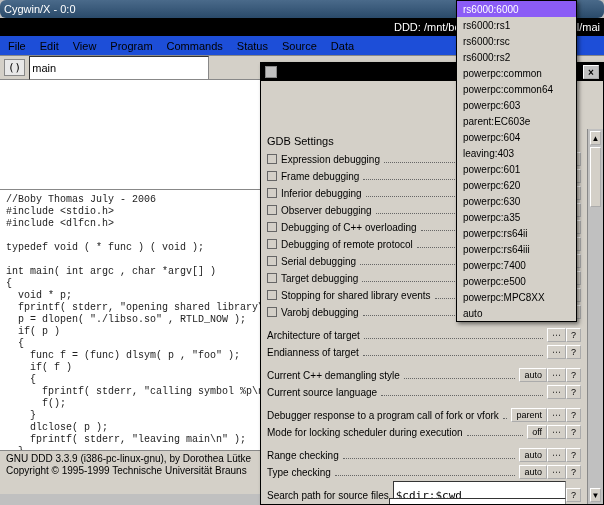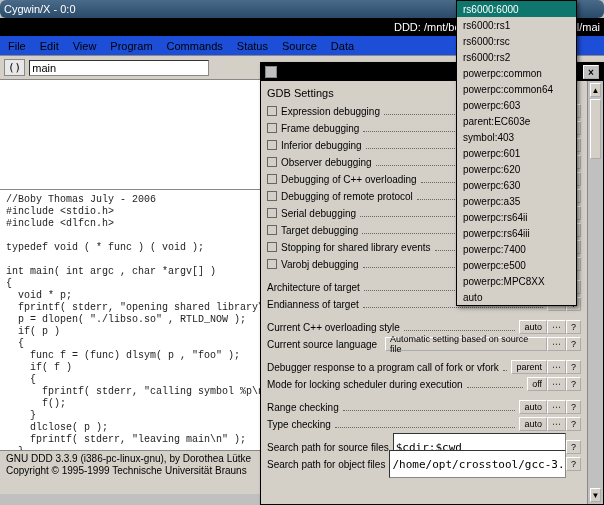--- a/index.html
+++ b/index.html
@@ -9,53 +9,53 @@
 .xwin-title { background: linear-gradient(#4a6a8a,#2a4a6a); color:#fff; height:18px; line-height:18px; padding:0 4px; font-size:11px; display:flex; align-items:center;border-radius:6px; }
 .xwin-title .spacer{flex:1}
 .ddd-title { background:#000; color:#fff; height:18px; line-height:18px; padding:0 4px; font-size:11px; display:flex; align-items:center; }
 .ddd-title .spacer{flex:1}
 
 .menubar { background:#1d4ed8; border-bottom:1px solid #888; height:20px; display:flex; align-items:center; gap:14px; padding:0 8px; font-size:11px;}
 .menubar span{cursor:default}
 
 .toolbar{background:#d4d0c8; height:24px; border-bottom:1px solid #888; display:flex; align-items:center; padding:0 4px; gap:4px;}
 .toolbar .paren{border:1px solid #888; padding:1px 3px; background:#e8e8e8; font-family:monospace;}
-.toolbar input{flex:0 0 180px; height:16px; border:1px inset #888; background:#fff; font-size:11px; padding:0 2px;}
+.toolbar input{flex:0 0 180px; height:24px; border:1px inset #888; background:#fff; font-size:11px; padding:0 2px;}
 
 .workarea{background:#fff; height:110px; border-bottom:1px solid #888;}
 
 .codearea{background:#fff; font-family:"Courier New",monospace; font-size:10px; white-space:pre; padding:4px 6px; line-height:12px; height:260px; overflow:hidden; color:#222;}
 
 .status{background:#d4d0c8; border-top:1px solid #888; font-size:10px; padding:2px 6px; line-height:12px; height:44px; white-space:pre-wrap;}
 
 
 .dialog{position:absolute; left:260px; top:62px; width:344px; height:443px; background:#d4d0c8; border:1px solid #000; box-shadow:2px 2px 4px rgba(0,0,0,.4); display:flex; flex-direction:column;}
 .dlg-title{background:#000; color:#fff; height:18px; display:flex; align-items:center; padding:0 4px; font-size:11px;}
 .dlg-title .spacer{flex:1}
 .dlg-close{width:16px;height:14px;background:#c0c0c0;color:#000;display:flex;align-items:center;justify-content:center;border:1px outset #fff;font-size:10px;font-weight:bold;}
-.dlg-body{flex:1; overflow:hidden; position:relative;}
+.dlg-body{flex:1; overflow:hidden; position:relative;margin-top:48px;}
 .dlg-scroll{position:absolute; right:0; top:0; bottom:0; width:16px; background:#c0c0c0; border-left:1px solid #888;}
 .dlg-scroll .thumb{position:absolute; left:2px; right:2px; top:18px; height:60px; background:#d4d0c8; border:1px outset #fff;}
 .dlg-scroll .arr{position:absolute;left:2px;right:2px;height:14px;background:#d4d0c8;border:1px outset #fff;display:flex;align-items:center;justify-content:center;font-size:8px;}
 .dlg-content{position:absolute; left:0; right:16px; top:0; bottom:0; padding:4px 6px; font-size:10px; overflow:hidden;}
 .sect-title{font-size:11px; margin:2px 0 4px 0; color:#000;}
 .row{display:flex; align-items:center; height:16px; margin-bottom:1px;}
 .row .cb{width:10px;height:10px;border:1px solid #666;background:#d4d0c8;margin-right:4px;flex:none;}
 .row .lbl{flex:none; white-space:nowrap;}
 .row .dots{flex:1; border-bottom:1px dotted #666; margin:0 4px; height:7px;}
 .row .btn{border:1px outset #fff; background:#d4d0c8; height:14px; min-width:18px; padding:0 4px; font-size:9px; display:flex; align-items:center; justify-content:center;}
 .row .q{min-width:12px;}
 .row .val{border:1px outset #fff;background:#d4d0c8;height:14px;padding:0 4px;font-size:9px;display:flex;align-items:center;}
 .row input.path{flex:1;height:28px;border:1px inset #888;background:#fff;font-size:11px;padding:0 2px;font-family:monospace;}
 .sep{height:6px;}
 
 
 .menu{position:absolute; left:456px; top:0; width:121px; background:#d4d0c8; border:1px solid #000; box-shadow:2px 2px 4px rgba(0,0,0,.5); z-index:50;}
 .menu .mi{height:16px; padding:0 6px; font-size:10px; display:flex; align-items:center; border-bottom:0; cursor:default;}
-.menu .mi.sel{background:#0f766e;color:#fff;}
+.menu .mi.sel{background:#8b5cf6;color:#fff;}
 
 </style>
 </head>
 <body>
 
 <div class="xwin-title">
   <span>Cygwin/X - 0:0</span>
   <span class="spacer"></span>
 </div>
 
@@ -211,30 +211,29 @@
             <span class="lbl">Endianness of target</span>
             <span class="dots"></span>
             <span class="btn">⋯</span>
             <span class="btn q">?</span>
           </div>
         </div>
 
       <div class="sep"></div>
       <div id="value-rows">
           <div class="row">
-            <span class="lbl">Current C++ overloading style</span>
+            <span class="lbl">Current C++ demangling style</span>
             <span class="dots"></span>
             <span class="val">auto</span>
             <span class="btn">⋯</span>
             <span class="btn q">?</span>
           </div>
           <div class="row">
             <span class="lbl">Current source language</span>
             <span class="dots"></span>
-            <span class="val">Automatic setting based on source file</span>
             <span class="btn">⋯</span>
             <span class="btn q">?</span>
           </div>
         </div>
       <div class="sep"></div>
       <div id="value-rows2">
           <div class="row">
             <span class="lbl">Debugger response to a program call of fork or vfork</span>
             <span class="dots"></span>
             <span class="val">parent</span>
@@ -292,21 +291,22 @@
 
 <div class="menu" id="arch-menu">
     <div class="mi sel">rs6000:6000</div>
     <div class="mi">rs6000:rs1</div>
     <div class="mi">rs6000:rsc</div>
     <div class="mi">rs6000:rs2</div>
     <div class="mi">powerpc:common</div>
     <div class="mi">powerpc:common64</div>
     <div class="mi">powerpc:603</div>
     <div class="mi">parent:EC603e</div>
-    <div class="mi">symbol:403</div>
+    <div class="mi">powerpc:604</div>
+    <div class="mi">leaving:403</div>
     <div class="mi">powerpc:601</div>
     <div class="mi">powerpc:620</div>
     <div class="mi">powerpc:630</div>
     <div class="mi">powerpc:a35</div>
     <div class="mi">powerpc:rs64ii</div>
     <div class="mi">powerpc:rs64iii</div>
     <div class="mi">powerpc:7400</div>
     <div class="mi">powerpc:e500</div>
     <div class="mi">powerpc:MPC8XX</div>
     <div class="mi">auto</div>

